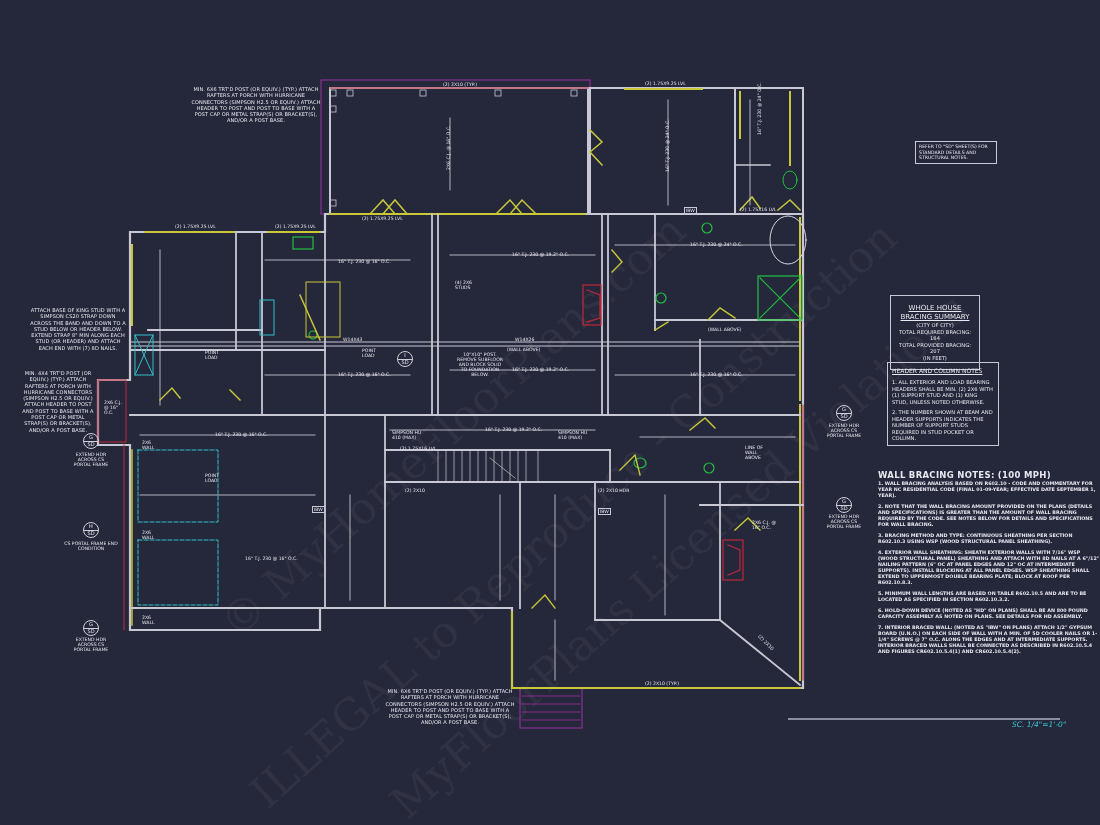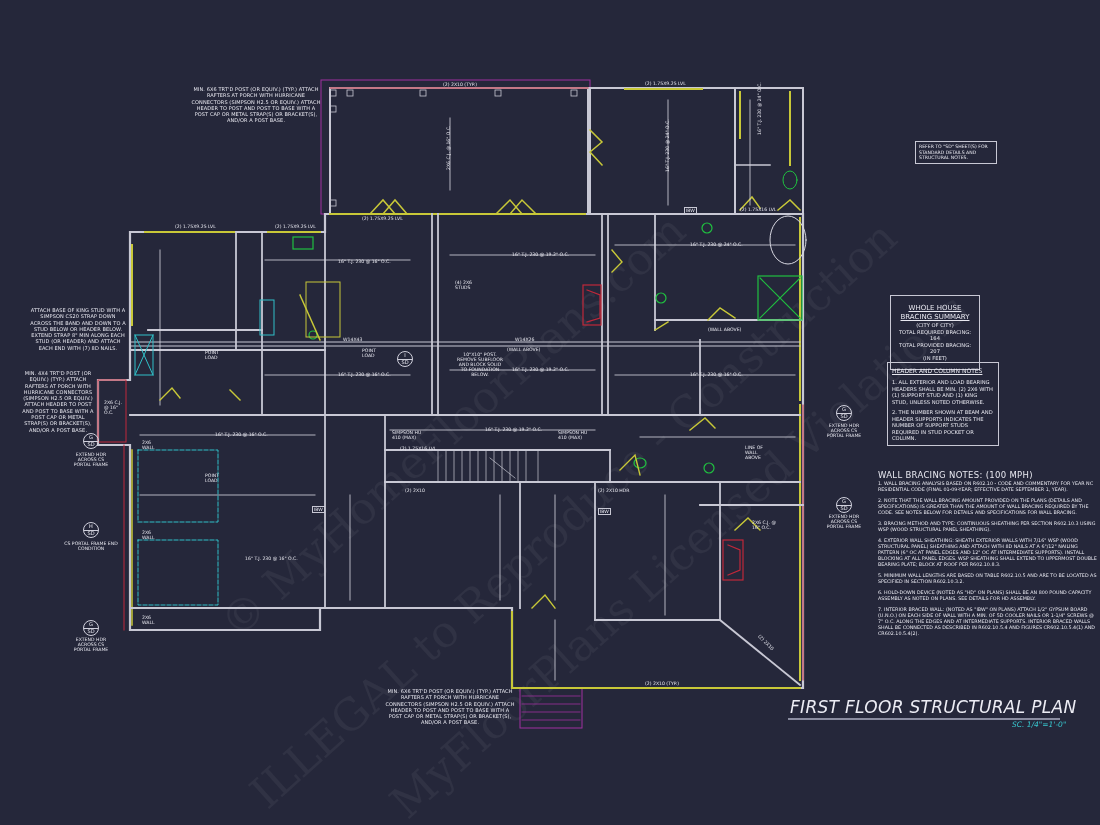--- a/index.html
+++ b/index.html
@@ -5,21 +5,21 @@
   html,body{margin:0;padding:0;background:#25273a;}
   body{width:1100px;height:825px;position:relative;overflow:hidden;font-family:"DejaVu Sans",sans-serif;color:#e6e6ee;}
   .sheet{position:absolute;left:0;top:0;width:1100px;height:825px;background:#25273a;}
   svg.plan{position:absolute;left:0;top:0;}
   .note{position:absolute;font-family:"DejaVu Sans",sans-serif;font-size:5px;line-height:6.3px;color:#e8e8f0;text-transform:uppercase;letter-spacing:0.1px;}
   .note.center{text-align:center;}
   .box{position:absolute;border:1px solid #c8c8d4;padding:3px 4px;font-size:5.2px;line-height:6.5px;text-transform:uppercase;color:#e8e8f0;}
   .box .hd{text-decoration:underline;font-size:7px;line-height:9px;text-align:center;display:block;}
   .box.left .hd{text-align:left;}
   .box p{margin:4px 0 0 0;}
-  .wbn{position:absolute;left:878px;top:470px;width:222px;font-size:4.8px;line-height:6px;text-transform:uppercase;color:#e8e8f0;}
+  .wbn{position:absolute;left:878px;top:470px;width:222px;font-size:4.8px;line-height:6px;text-transform:uppercase;color:#e8e8f0;font-weight:bold;}
   .wbn .hd{font-size:8.5px;line-height:11px;letter-spacing:0.3px;}
   .wbn p{margin:0 0 5px 0;}
   .title{position:absolute;left:790px;top:697px;font-family:"DejaVu Sans",sans-serif;font-style:italic;font-size:17px;letter-spacing:0.3px;color:#ececf4;white-space:nowrap;}
   .title-rule{position:absolute;left:788px;top:718px;width:272px;height:2px;background:#8a8ca0;}
   .scale{position:absolute;left:1012px;top:720px;font-style:italic;font-size:7.5px;color:#38c8d0;white-space:nowrap;}
   .lbl{position:absolute;font-size:4.6px;line-height:5px;color:#e6e6ee;white-space:nowrap;text-transform:uppercase;}
   .lbl.v{transform-origin:left top;transform:rotate(-90deg);}
   .bubble{position:absolute;width:14px;height:14px;border:1px solid #d0d0dc;border-radius:50%;font-size:5px;text-align:center;line-height:6px;color:#e6e6ee;}
   .bubble:after{content:"";position:absolute;left:0;right:0;top:6.5px;border-top:1px solid #d0d0dc;}
   .bubble span{display:block;}
@@ -319,16 +319,15 @@
     <div class="hd">WALL BRACING NOTES: (100 MPH)</div>
     <p>1. WALL BRACING ANALYSIS BASED ON R602.10 - CODE AND COMMENTARY FOR YEAR NC RESIDENTIAL CODE (FINAL 01-09-YEAR; EFFECTIVE DATE SEPTEMBER 1, YEAR).</p>
     <p>2. NOTE THAT THE WALL BRACING AMOUNT PROVIDED ON THE PLANS (DETAILS AND SPECIFICATIONS) IS GREATER THAN THE AMOUNT OF WALL BRACING REQUIRED BY THE CODE. SEE NOTES BELOW FOR DETAILS AND SPECIFICATIONS FOR WALL BRACING.</p>
     <p>3. BRACING METHOD AND TYPE: CONTINUOUS SHEATHING PER SECTION R602.10.3 USING WSP (WOOD STRUCTURAL PANEL SHEATHING).</p>
     <p>4. EXTERIOR WALL SHEATHING: SHEATH EXTERIOR WALLS WITH 7/16" WSP (WOOD STRUCTURAL PANEL) SHEATHING AND ATTACH WITH 8d NAILS AT A 6"/12" NAILING PATTERN (6" OC AT PANEL EDGES AND 12" OC AT INTERMEDIATE SUPPORTS). INSTALL BLOCKING AT ALL PANEL EDGES. WSP SHEATHING SHALL EXTEND TO UPPERMOST DOUBLE BEARING PLATE; BLOCK AT ROOF PER R602.10.8.3.</p>
     <p>5. MINIMUM WALL LENGTHS ARE BASED ON TABLE R602.10.5 AND ARE TO BE LOCATED AS SPECIFIED IN SECTION R602.10.3.2.</p>
     <p>6. HOLD-DOWN DEVICE (NOTED AS "HD" ON PLANS) SHALL BE AN 800 POUND CAPACITY ASSEMBLY AS NOTED ON PLANS. SEE DETAILS FOR HD ASSEMBLY.</p>
     <p>7. INTERIOR BRACED WALL: (NOTED AS "IBW" ON PLANS) ATTACH 1/2" GYPSUM BOARD (U.N.O.) ON EACH SIDE OF WALL WITH A MIN. OF 5d COOLER NAILS OR 1-1/4" SCREWS @ 7" O.C. ALONG THE EDGES AND AT INTERMEDIATE SUPPORTS. INTERIOR BRACED WALLS SHALL BE CONNECTED AS DESCRIBED IN R602.10.5.4 AND FIGURES CR602.10.5.4(1) AND CR602.10.5.4(2).</p>
   </div>
 
-  <div class="title">FIRST FLOOR STRUCTURAL PLAN</div>
   <div class="title-rule"></div>
   <div class="scale">SC. 1/4"=1'-0"</div>
 </div>
 
 </body></html>

